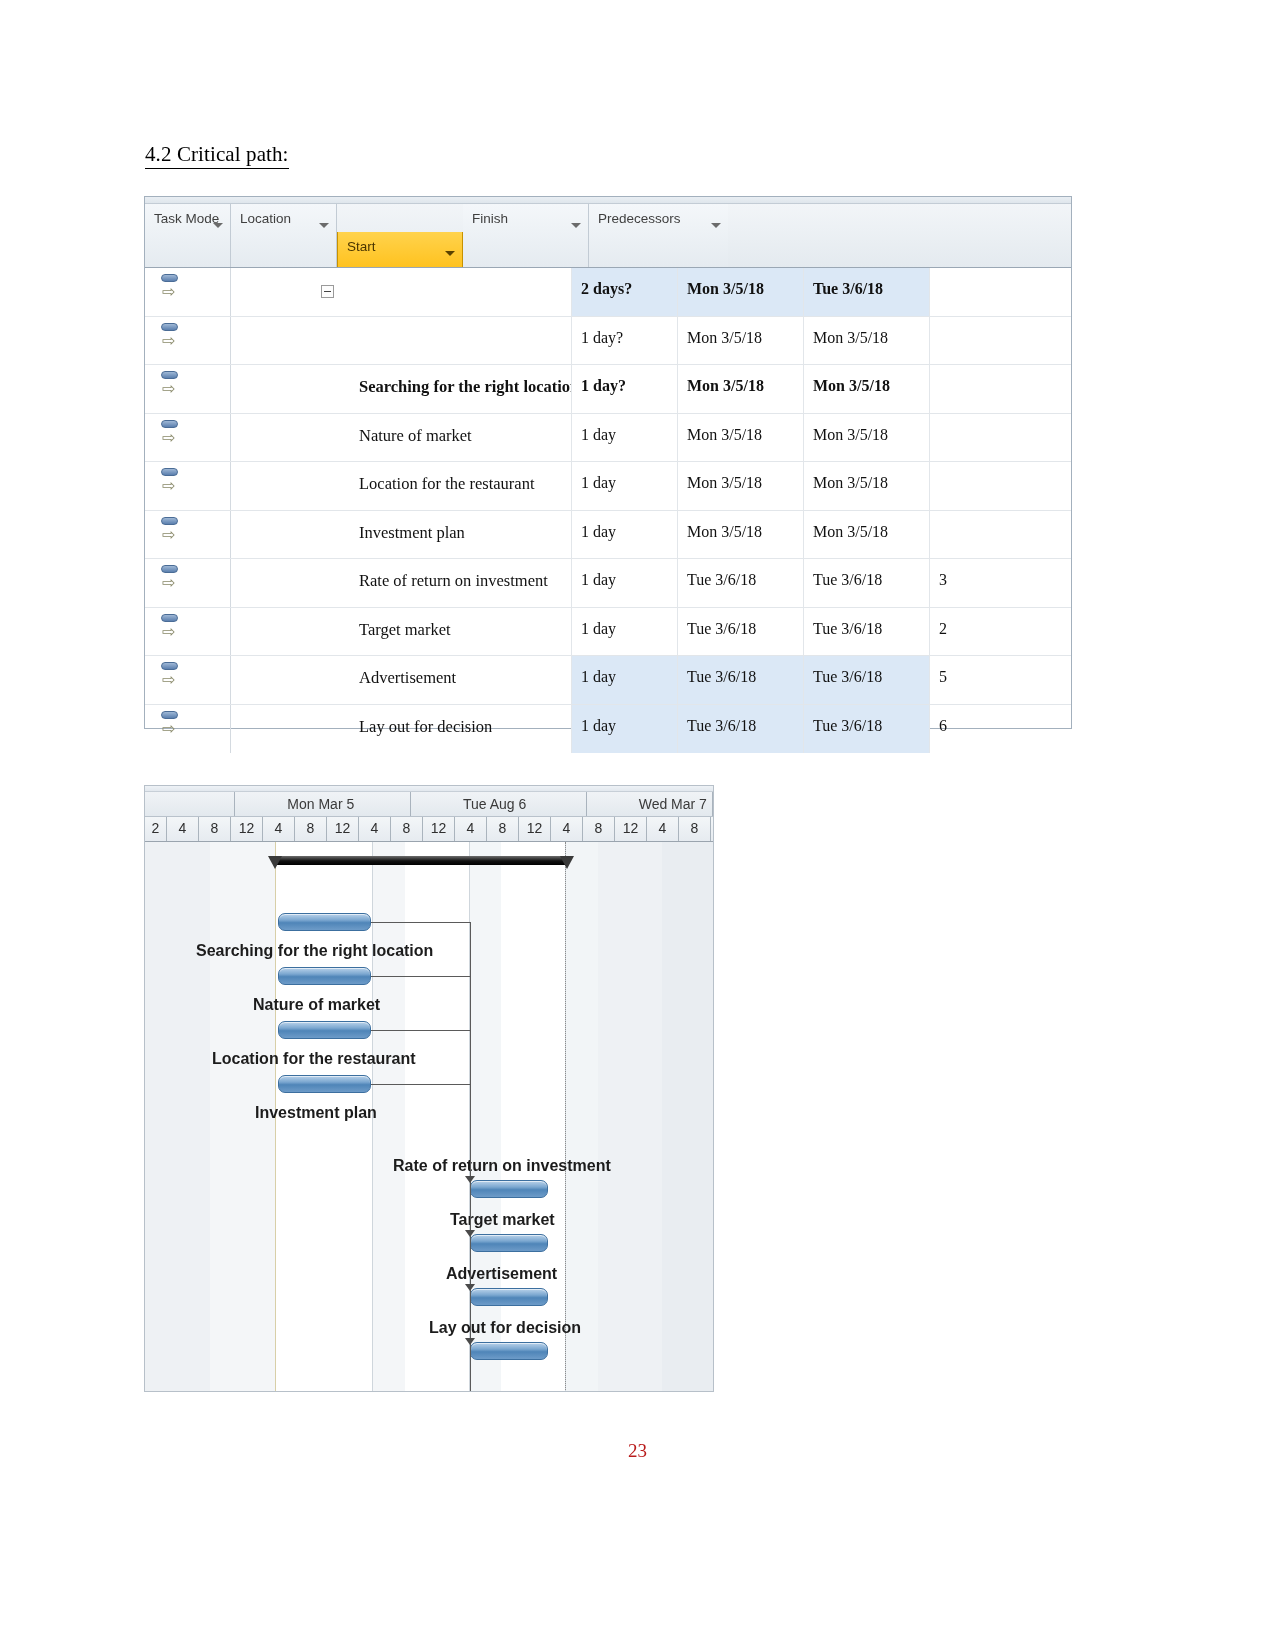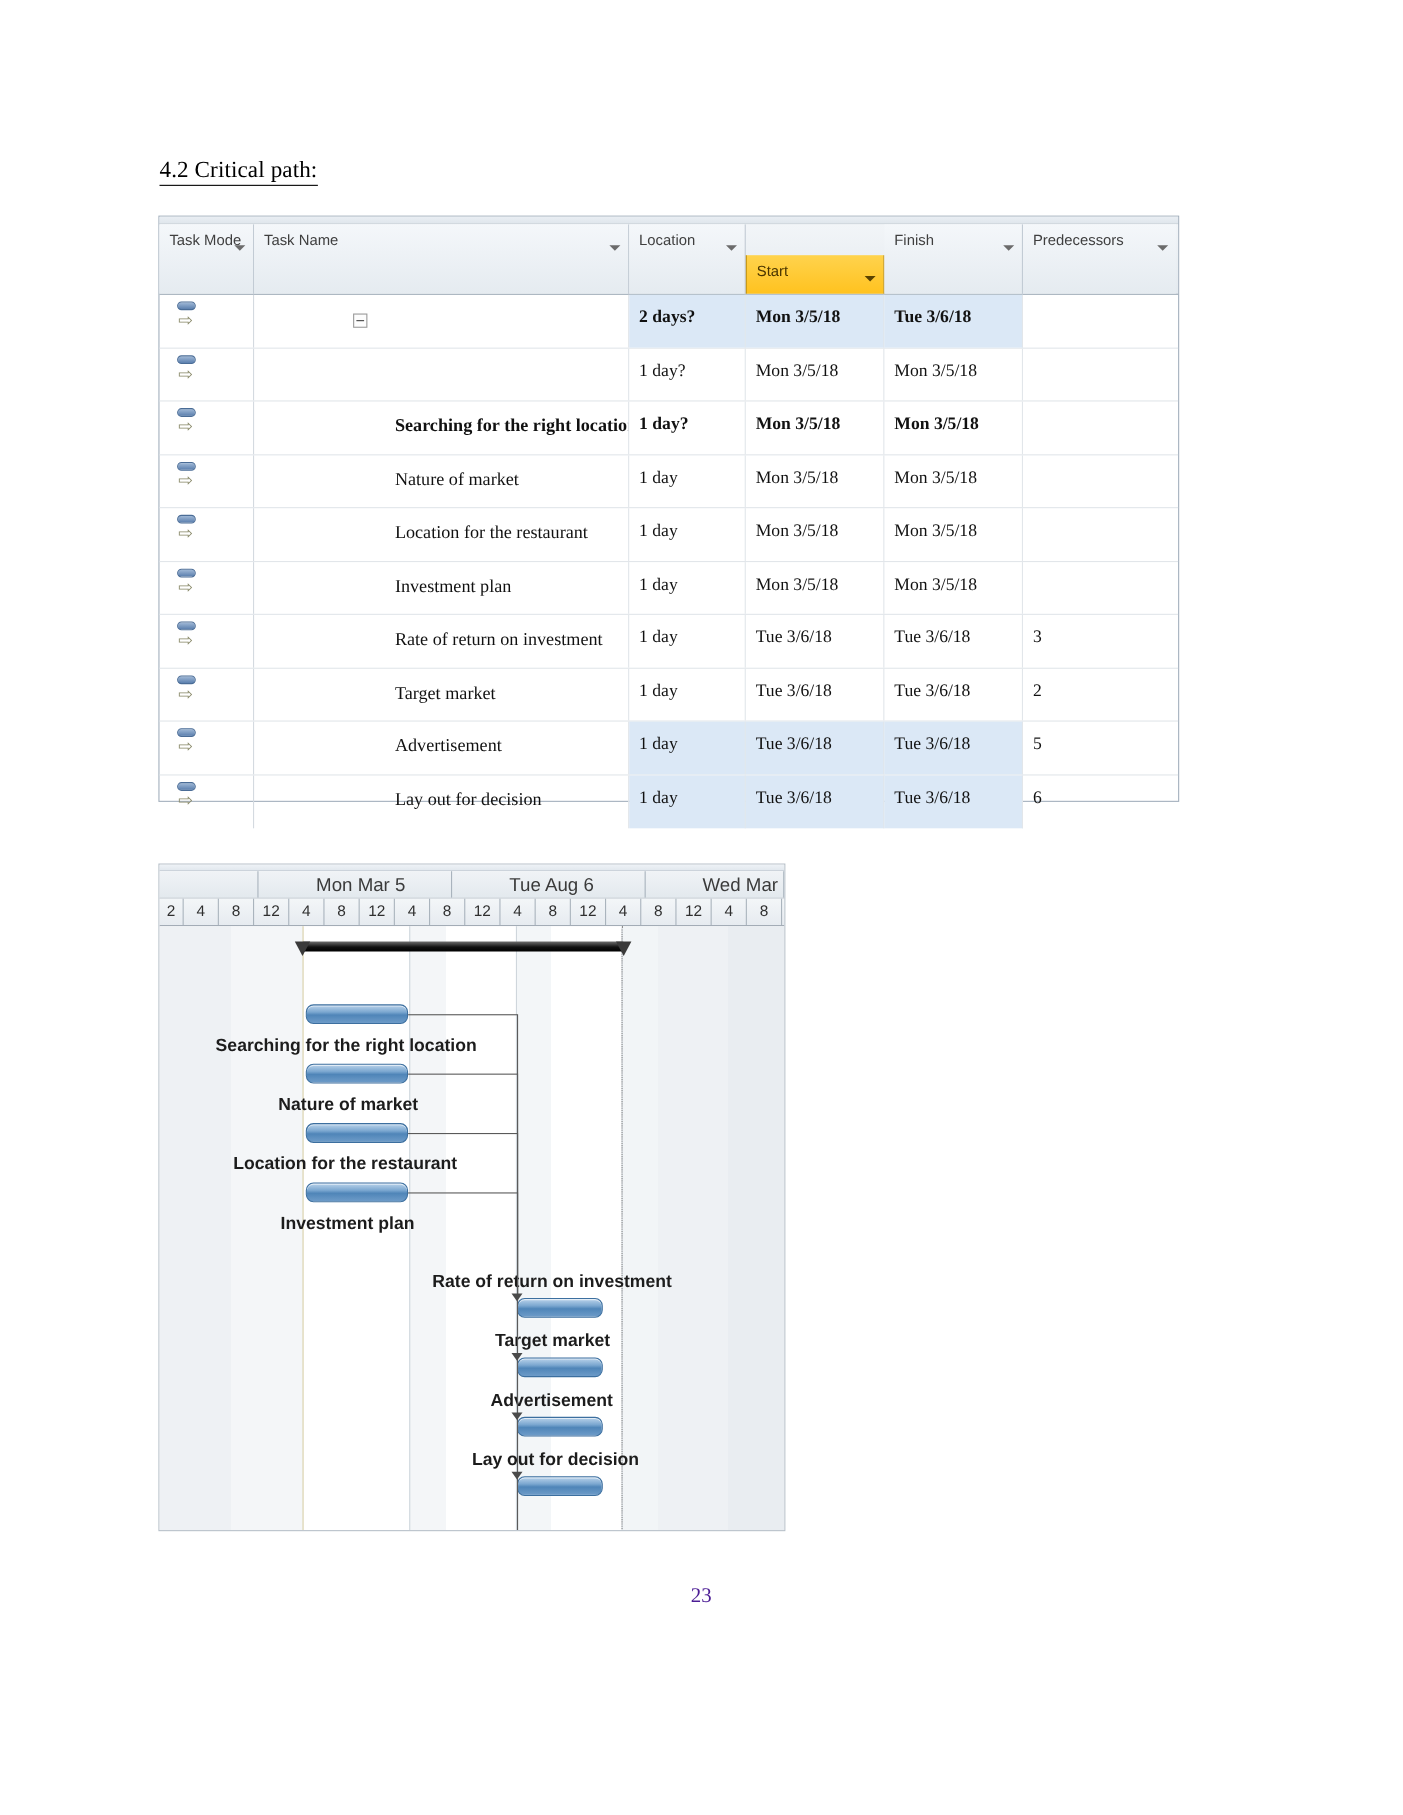--- a/index.html
+++ b/index.html
@@ -122,21 +122,21 @@
     position:absolute; left:144px; top:785px;
     width:570px; height:607px;
     border:1px solid #b7c0c9;
     background:#fff;
     overflow:hidden;
   }
   .g-topstrip{ height:6px; background:linear-gradient(#eef2f6,#e2e8ee); border-bottom:1px solid #c7cfd7;}
   .g-days{ display:flex; height:25px; background:linear-gradient(#f0f3f6,#e3e9ee); border-bottom:1px solid #b9c2cb;}
   .g-day{
     border-right:1px solid #a9b3bd;
-    font-size:17px; color:#3a3a3a;
+    font-size:14px; color:#3a3a3a;
     padding:3px 0 0 8px; line-height:19px;
     white-space:nowrap; overflow:hidden;margin-left:44px;
   }
   .g-hours{ display:flex; height:25px; background:linear-gradient(#f3f6f8,#e6ebf0); border-bottom:1px solid #9aa4ae;}
   .g-hr{
     width:32px; flex:none;
     border-right:1px solid #aab4bd;
     font-size:14px; color:#2f2f2f;
     text-align:center; line-height:23px;
   }
@@ -201,39 +201,35 @@
     border-left:5px solid transparent;
     border-right:5px solid transparent;
     border-top:7px solid #4a4a4a;
   }
 
   
   .pagenum{
     position:absolute; left:0; right:0; top:1440px;
     text-align:center;
     font-family:"Liberation Serif", serif;
-    font-size:19px; color:#4c1d95;
+    font-size:19px; color:#b91c1c;
   }
 </style>
 </head>
 <body>
 
 <div class="doc-heading">4.2 Critical path: </div>
 
 <div class="mspgrid">
 
   <div class="grid-topstrip"></div>
 
   <div class="grid-head">
     <div class="hcell c-mode">
       <span>Task Mode</span>
-      <span class="caret"></span>
-    </div>
-    <div class="hcell c-name">
-      <span>Task Name</span>
       <span class="caret"></span>
     </div>
     <div class="hcell c-dur">
       <span>Location</span>
       <span class="caret"></span>
     </div>
     <div class="hcell c-start selected">
       <span>Start</span>
       <span class="caret"></span>
     </div>

